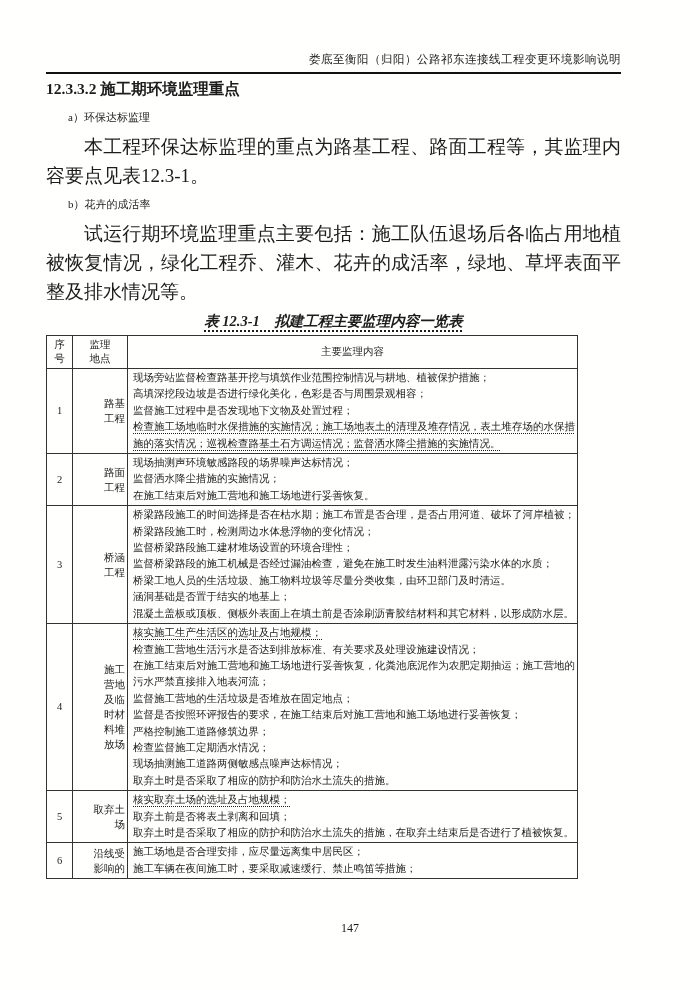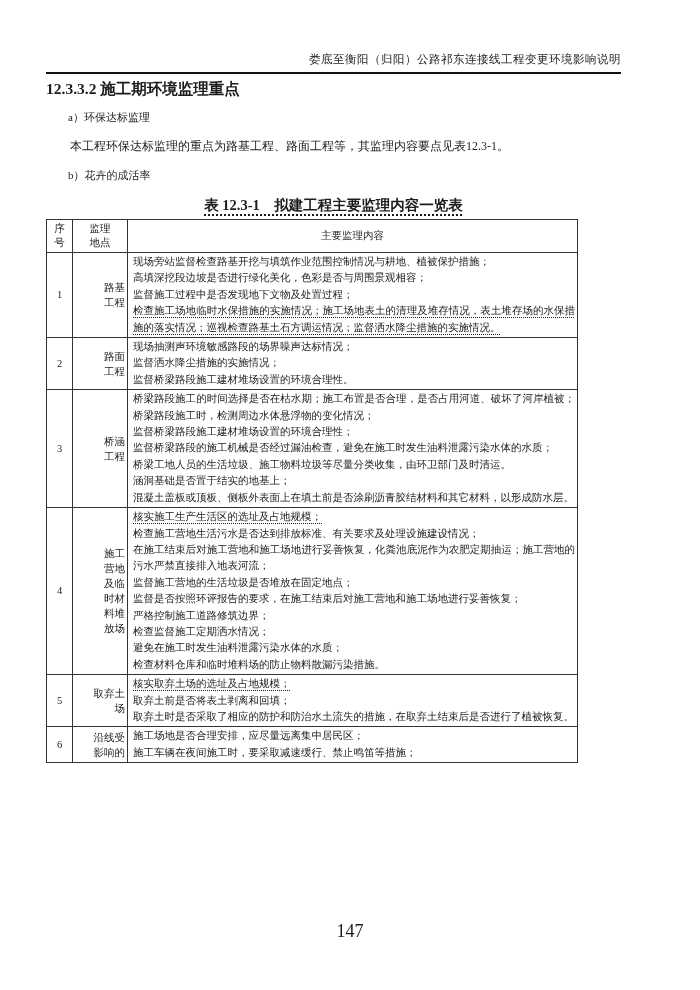--- a/index.html
+++ b/index.html
@@ -28,32 +28,33 @@
     line-height:29px;
     margin:0;
   }
   .sub-heading {
     font-size:11px;
     line-height:29px;
     padding-left:2em;
     margin:0;
   }
   .para {
-    font-size:12px;
+    font-size:19px;
     line-height:29px;
     text-indent:2em;
     text-align:justify;
     margin:0;
   }
   .table-title {
     text-align:center;
     font-weight:bold;
     font-size:14.5px;
     line-height:26px;
     margin:2px 0 1px 0;
+    font-style:italic;
   }
   .table-title span {
     text-decoration:underline dotted 1.5px;
     text-underline-offset:4px;
   }
   table.monitor {
     width:531px;
     border-collapse:collapse;
     table-layout:fixed;
   }
@@ -75,35 +76,36 @@
   .item { line-height:16.4px; text-align:justify; }
   .item.u {
     text-decoration:underline dotted 1.3px;
     text-underline-offset:3px;
   }
   .page-footer {
     position:absolute;
     top:921px; left:0;
     width:700px;
     text-align:center;
-    font-size:18px;
+    font-size:12px;
   }
 </style>
 </head>
 <body>
 
 <div class="page">
 
   <div class="doc-header">娄底至衡阳（归阳）公路祁东连接线工程变更环境影响说明</div>
 
   <div class="content">
     <p class="sec-heading">12.3.3.2 施工期环境监理重点</p>
     <p class="sub-heading">a）环保达标监理</p>
     <p class="para">本工程环保达标监理的重点为路基工程、路面工程等，其监理内容要点见表12.3-1。</p>
     <p class="sub-heading">b）花卉的成活率</p>
+    <p class="para">试运行期环境监理重点主要包括：施工队伍退场后各临占用地植被恢复情况，绿化工程乔、灌木、花卉的成活率，绿地、草坪表面平整及排水情况等。</p>
 
     <p class="table-title"><span>表 12.3-1　拟建工程主要监理内容一览表</span></p>
 
     <table class="monitor">
       <colgroup>
           <col class="c1">
           <col class="c2">
           <col class="c3">
         </colgroup>
       <thead>
@@ -127,21 +129,21 @@
               <div class="item u">检查施工场地临时水保措施的实施情况；施工场地表土的清理及堆存情况，表土堆存场的水保措施的落实情况；巡视检查路基土石方调运情况；监督洒水降尘措施的实施情况。</div>
             </td>
           </tr>
           <tr>
             <td class="c-no">2</td>
             <td class="c-loc pre">路面
 工程</td>
             <td class="c-items">
               <div class="item">现场抽测声环境敏感路段的场界噪声达标情况；</div>
               <div class="item">监督洒水降尘措施的实施情况；</div>
-              <div class="item">监督桥梁路段施工建材堆场设置的环境合理性。</div>
+              <div class="item">在施工结束后对施工营地和施工场地进行妥善恢复。</div>
             </td>
           </tr>
           <tr>
             <td class="c-no">3</td>
             <td class="c-loc pre">桥涵
 工程</td>
             <td class="c-items">
               <div class="item">桥梁路段施工的时间选择是否在枯水期；施工布置是否合理，是否占用河道、破坏了河岸植被；桥梁路段施工时，检测周边水体悬浮物的变化情况；</div>
               <div class="item">监督桥梁路段施工建材堆场设置的环境合理性；</div>
               <div class="item">监督桥梁路段的施工机械是否经过漏油检查，避免在施工时发生油料泄露污染水体的水质；</div>
@@ -159,22 +161,22 @@
 料堆
 放场</td>
             <td class="c-items">
               <div class="item u">核实施工生产生活区的选址及占地规模；</div>
               <div class="item">检查施工营地生活污水是否达到排放标准、有关要求及处理设施建设情况；</div>
               <div class="item">在施工结束后对施工营地和施工场地进行妥善恢复，化粪池底泥作为农肥定期抽运；施工营地的污水严禁直接排入地表河流；</div>
               <div class="item">监督施工营地的生活垃圾是否堆放在固定地点；</div>
               <div class="item">监督是否按照环评报告的要求，在施工结束后对施工营地和施工场地进行妥善恢复；</div>
               <div class="item">严格控制施工道路修筑边界；</div>
               <div class="item">检查监督施工定期洒水情况；</div>
-              <div class="item">避免在施工时发生油料泄露污染水体的水质；</div>
-              <div class="item">检查材料仓库和临时堆料场的防止物料散漏污染措施。</div>
+              <div class="item">现场抽测施工道路两侧敏感点噪声达标情况；</div>
+              <div class="item">取弃土时是否采取了相应的防护和防治水土流失的措施。</div>
             </td>
           </tr>
           <tr>
             <td class="c-no">5</td>
             <td class="c-loc pre">取弃土
 场</td>
             <td class="c-items">
               <div class="item u">核实取弃土场的选址及占地规模；</div>
               <div class="item">取弃土前是否将表土剥离和回填；</div>
               <div class="item">取弃土时是否采取了相应的防护和防治水土流失的措施，在取弃土结束后是否进行了植被恢复。</div>

